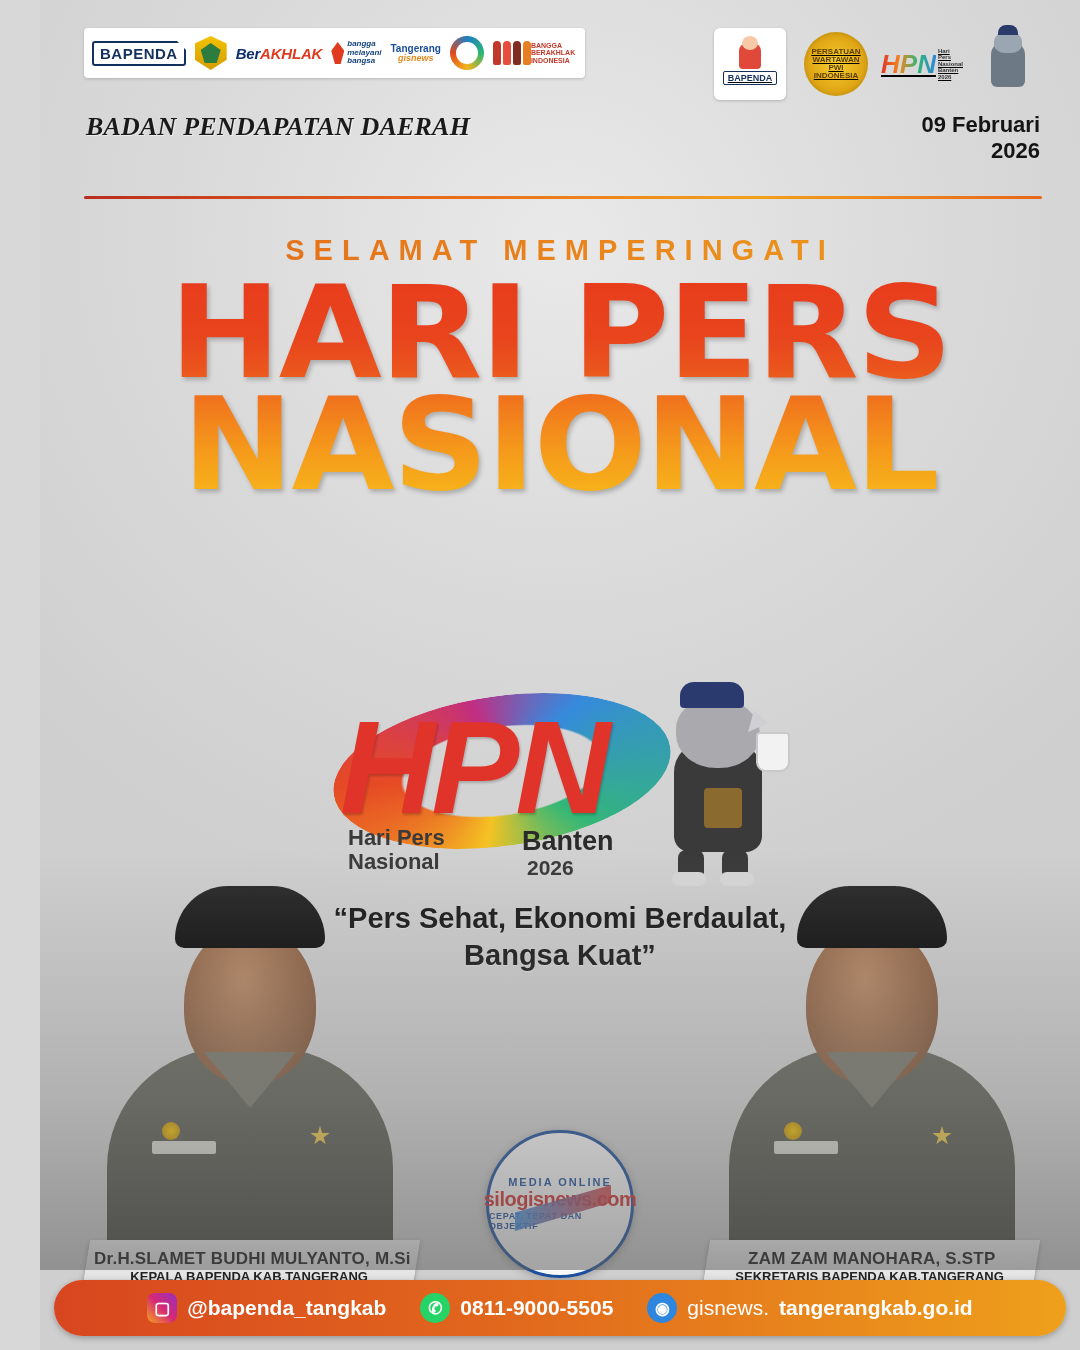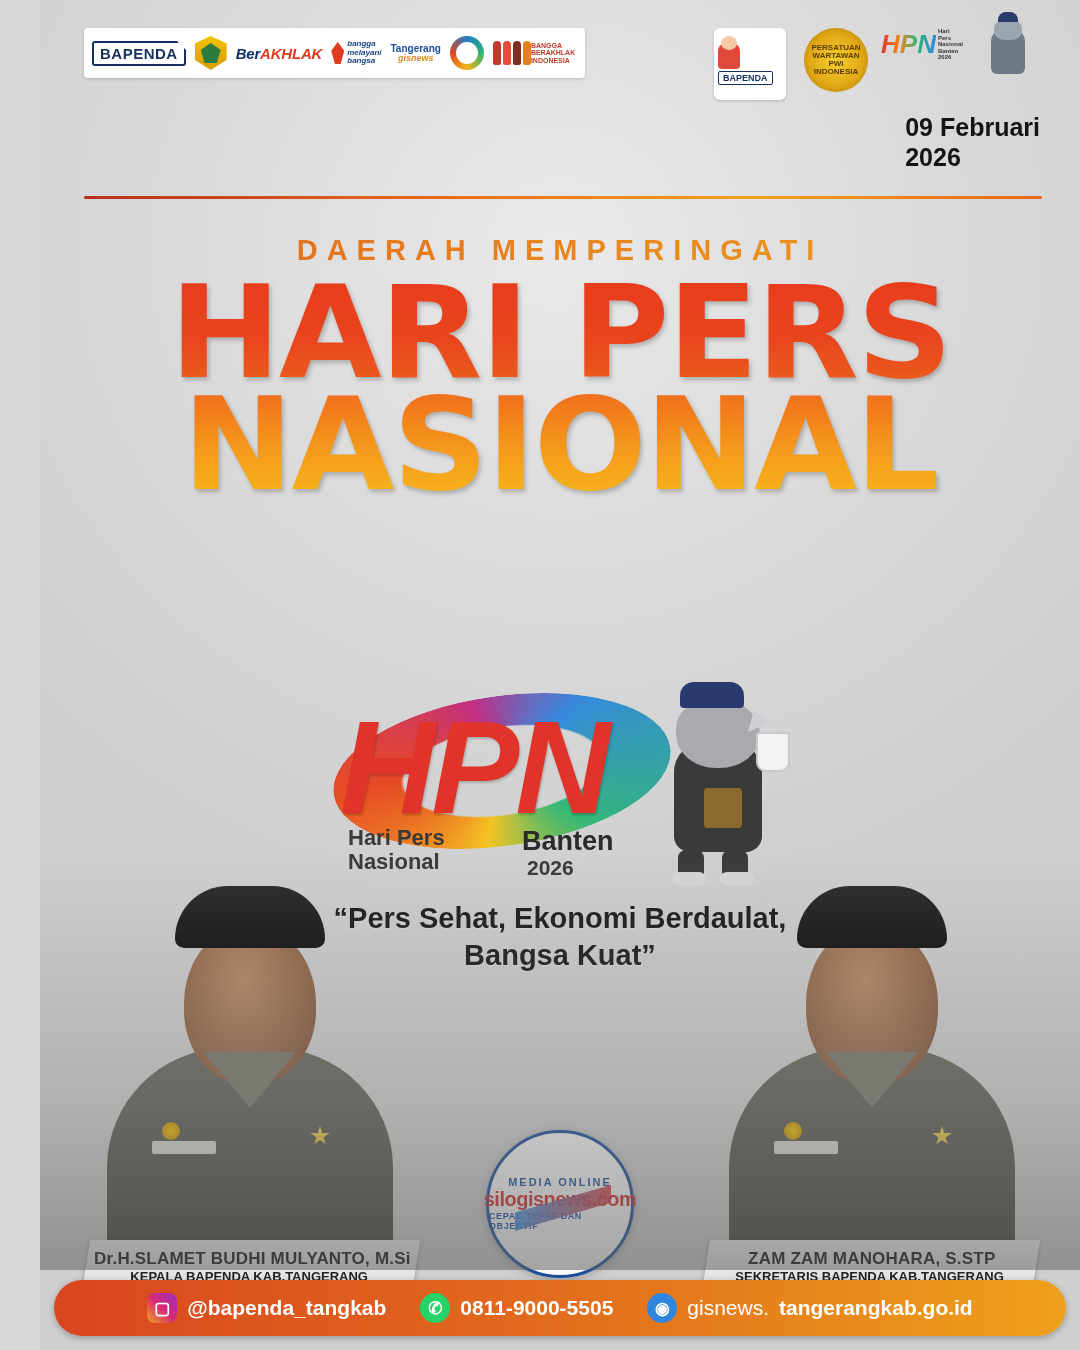--- a/index.html
+++ b/index.html
@@ -66,21 +66,21 @@
   .tangerang em{display:block;color:#e08a1e;font-size:9px;font-style:italic;}
   .seal{width:34px;height:34px;border-radius:50%;
     background:conic-gradient(#1f7fc4,#2bb673,#f3b41b,#e0481f,#1f7fc4);
     display:flex;align-items:center;justify-content:center;}
   .seal i{width:22px;height:22px;border-radius:50%;background:#fff;display:block;}
   .hands{display:flex;gap:2px;align-items:flex-end;}
   .hands b{display:block;width:8px;height:24px;border-radius:4px 4px 2px 2px;}
   .indo-txt{font-size:7px;font-weight:bold;color:#c0392b;line-height:1.05;max-width:46px;}
 
   .logo-right{display:flex;align-items:center;gap:14px;}
-  .badge{width:72px;height:72px;display:flex;align-items:flex-start;justify-content:center;}
+  .badge{width:72px;height:72px;display:flex;align-items:center;justify-content:center;text-decoration:underline;}
   .badge.white{background:#fff;border-radius:6px;box-shadow:0 1px 3px rgba(0,0,0,.2);
     flex-direction:column;gap:2px;padding:4px;}
   .badge-bapenda-small{font-size:9px;font-weight:bold;color:#14305e;border:1.5px solid #14305e;
     border-radius:2px;padding:1px 4px;}
   .mascot-sm{width:22px;height:26px;background:#e0483a;border-radius:8px 8px 4px 4px;position:relative;}
   .mascot-sm:before{content:"";position:absolute;top:-7px;left:3px;width:16px;height:14px;
     border-radius:50%;background:#f7c9a6;}
   .pwi{width:64px;height:64px;border-radius:50%;
     background:radial-gradient(circle,#f6d02f 0%,#e0a615 60%,#8f6a00 100%);
     display:flex;align-items:center;justify-content:center;
@@ -98,21 +98,21 @@
 
   
   .org-row{position:absolute;top:112px;left:46px;right:40px;display:flex;
     justify-content:space-between;align-items:flex-start;}
   .org-title{
     font-family:"Liberation Serif", serif;
     font-weight:bold;font-style:italic;font-size:26px;line-height:1.12;
     color:#1a1a1a;letter-spacing:.2px;
     text-shadow:1px 1px 0 rgba(255,255,255,.5);
   }
-  .date{font-size:25px;font-weight:bold;color:#141414;text-align:left;line-height:1.2;}
+  .date{font-size:22px;font-weight:bold;color:#141414;text-align:right;line-height:1.2;}
 
   .divider{position:absolute;top:196px;left:44px;right:38px;height:3px;
     background:linear-gradient(90deg,#b92d1e 0%,#e8671d 35%,#f0a11c 70%,#e8671d 100%);
     border-radius:2px;}
 
   
   .selamat{
     position:absolute;top:234px;left:0;right:0;text-align:center;
     font-size:29px;font-weight:bold;letter-spacing:9px;
     background:linear-gradient(90deg,#e0651c,#f0a11c);
@@ -299,30 +299,31 @@
         </span>
       </div>
       <div class="badge">
         <span class="badan-mascot"></span>
       </div>
     </div>
   </div>
 
   <div class="org-row">
     <div class="org-title">
+      <div>BADAN PENDAPATAN DAERAH</div>
     </div>
     <div class="date">
       <div>09 Februari</div>
       <div>2026</div>
     </div>
   </div>
 
   <div class="divider"></div>
 
-  <div class="selamat">DAERAH MEMPERINGATI</div>
+  <div class="selamat">SELAMAT MEMPERINGATI</div>
   <div class="headline">
     <span class="line1">HARI PERS</span>
     <span class="line2">NASIONAL</span>
   </div>
 
   <div class="hpn-block">
     <div class="hpn-logo">
       <div class="swoosh"></div>
       <div class="hpn-letters">HPN</div>
       <div class="hpn-caption">

